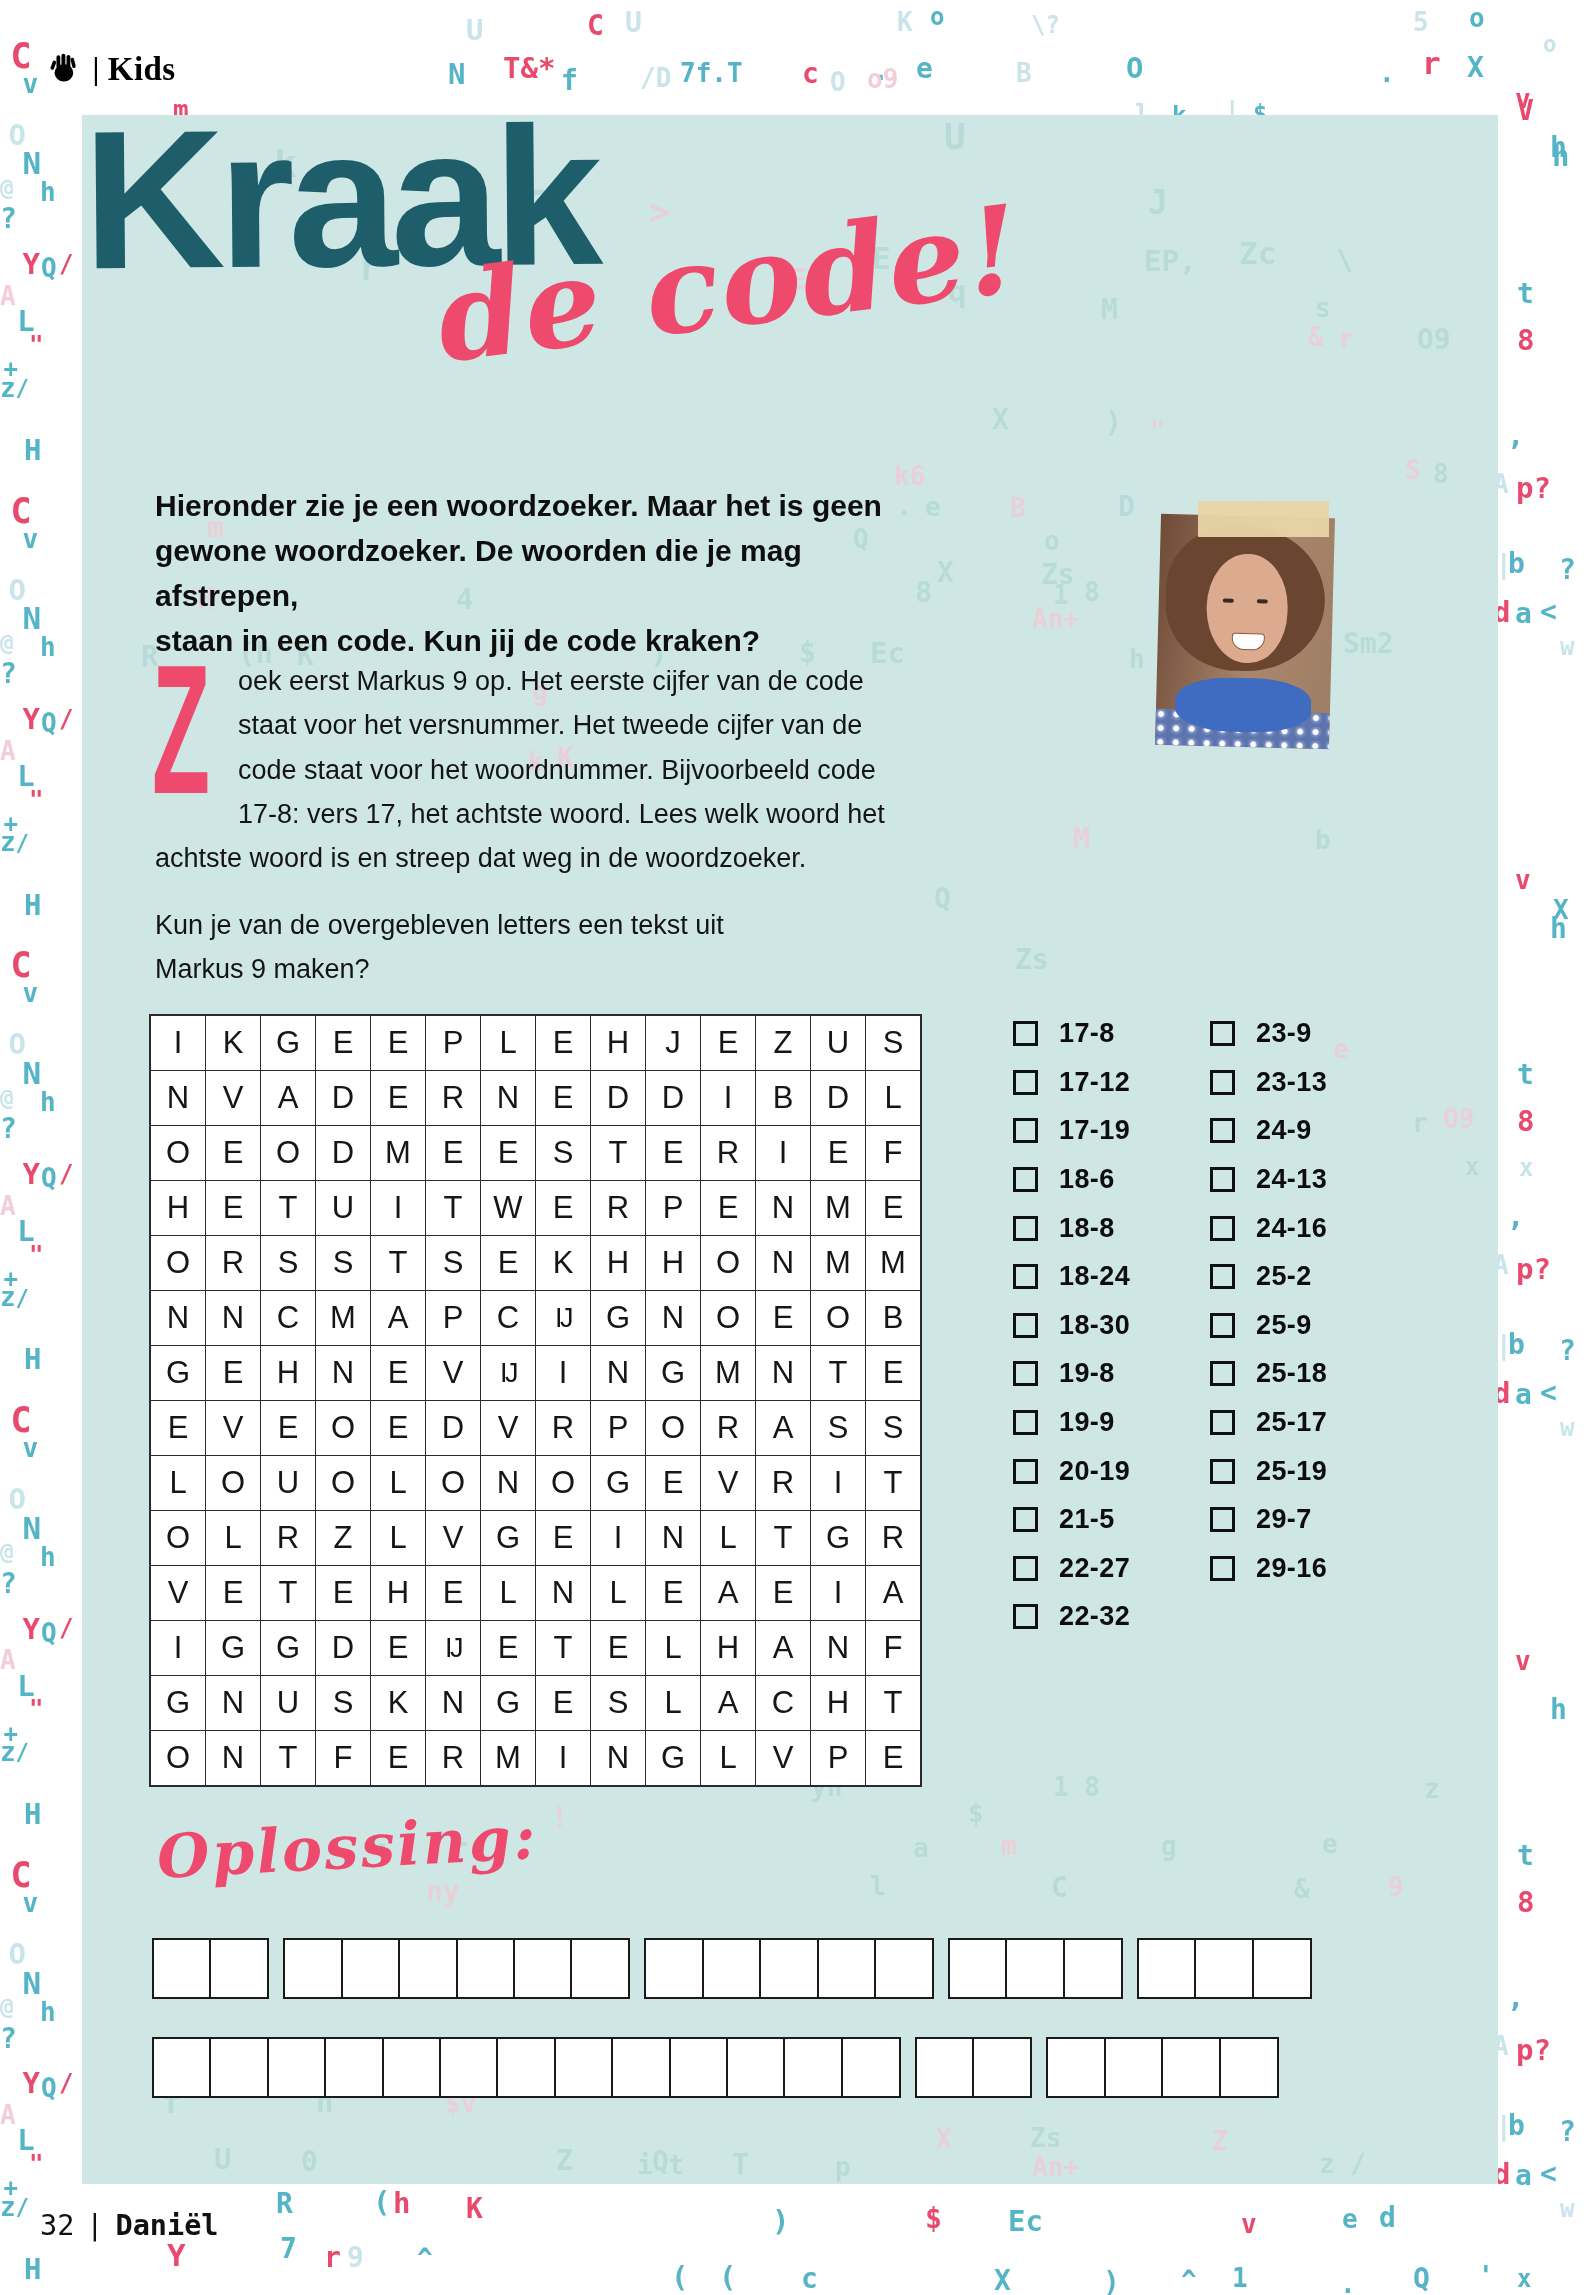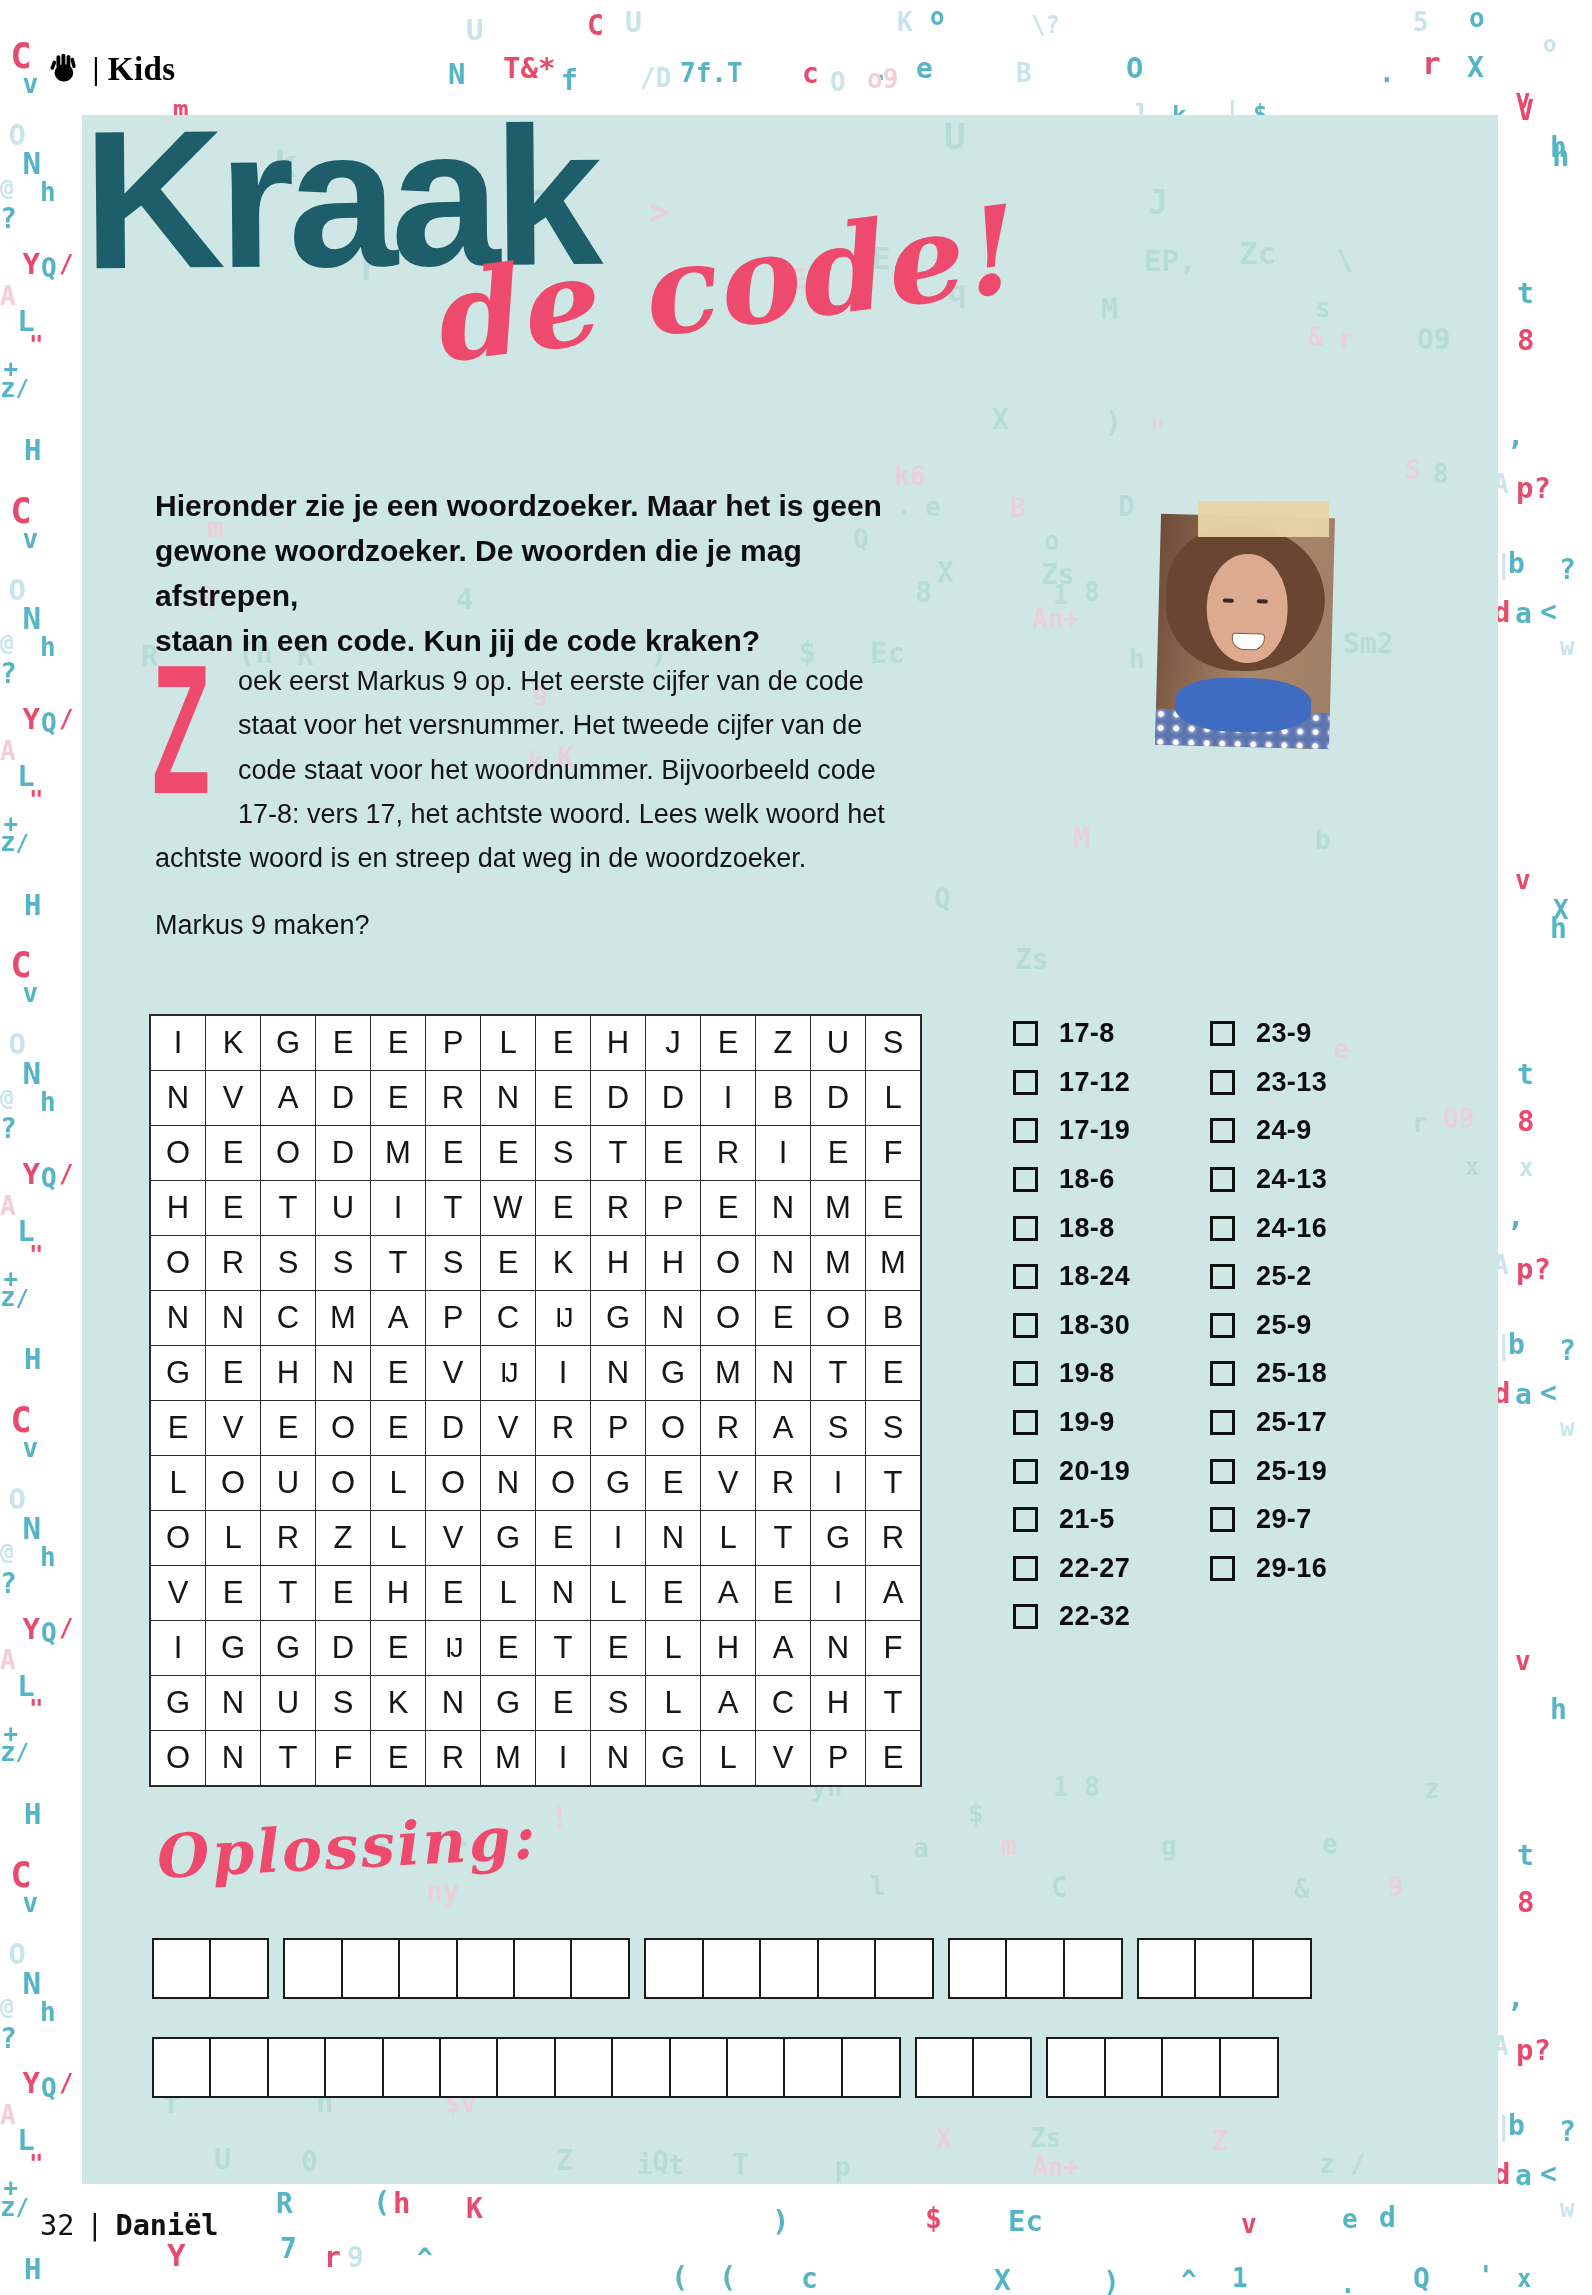--- a/index.html
+++ b/index.html
@@ -393,20 +393,21 @@
       <div>gewone woordzoeker. De woorden die je mag afstrepen,</div>
       <div>staan in een code. Kun jij de code kraken?</div>
     </div>
 
     <div id="para">
       <span id="dropcap-box">
           <span>Z</span>
         </span><span>oek eerst Markus 9 op. Het eerste cijfer van de code staat voor het versnummer. Het tweede cijfer van de code staat voor het woordnummer. Bijvoorbeeld code 17-8: vers 17, het achtste woord. Lees welk woord het achtste woord is en streep dat weg in de woordzoeker.</span>
     </div>
     <div id="question">
+      <div>Kun je van de overgebleven letters een tekst uit</div>
       <div>Markus 9 maken?</div>
     </div>
 
     <div id="tape"></div>
     <div id="photo">
       <div class="hair"></div>
       <div class="face">
         <div class="eye" style="left:15.5px;"></div>
         <div class="eye" style="left:50px;"></div>
         <div class="smile"></div>

